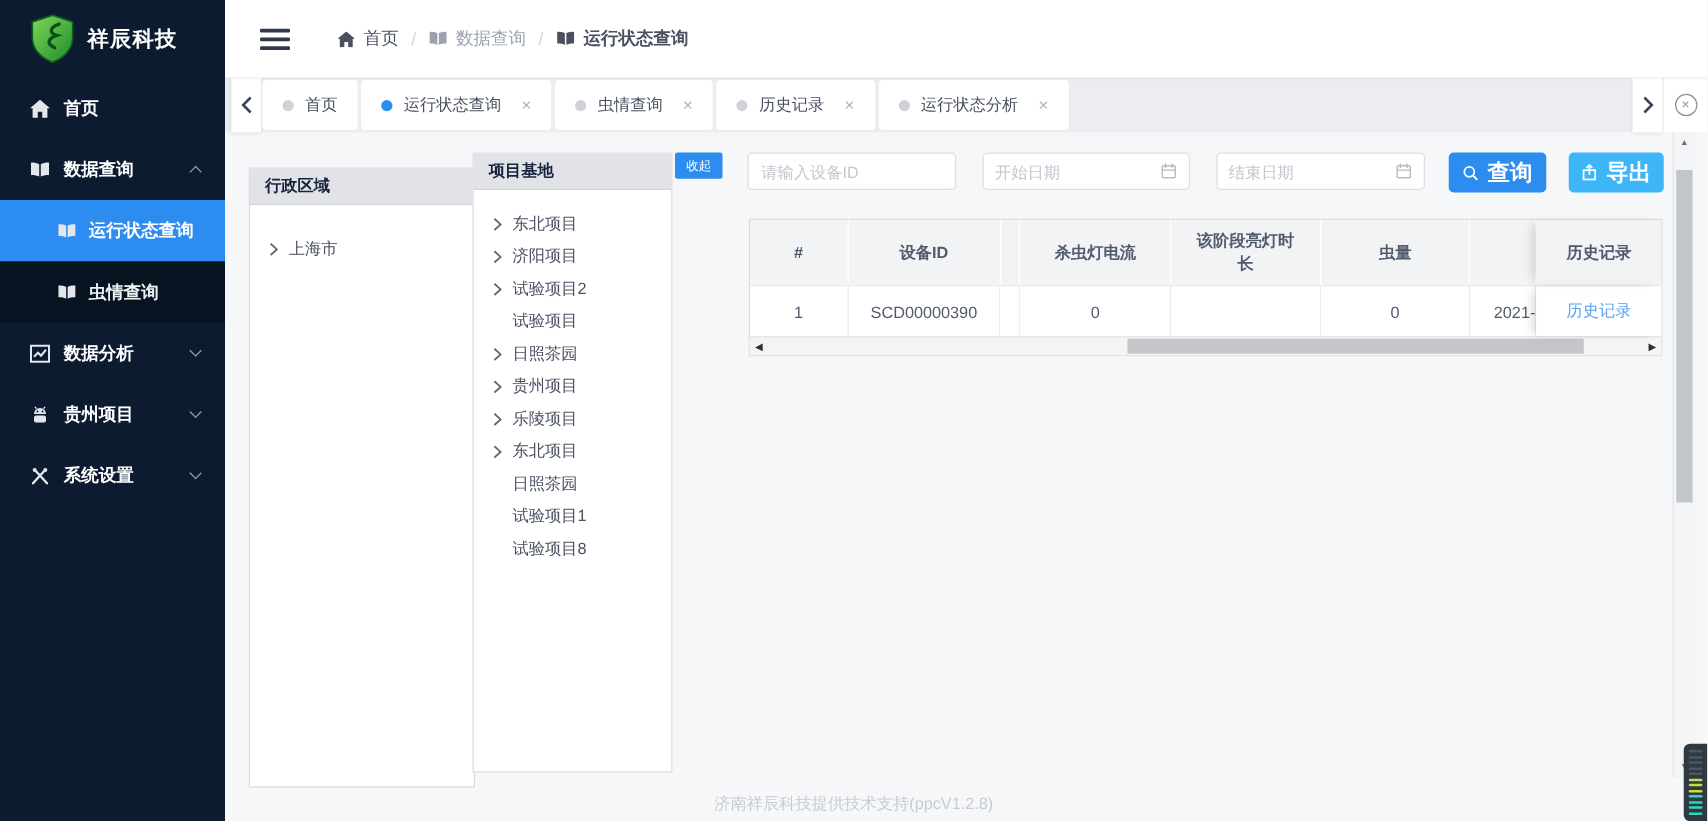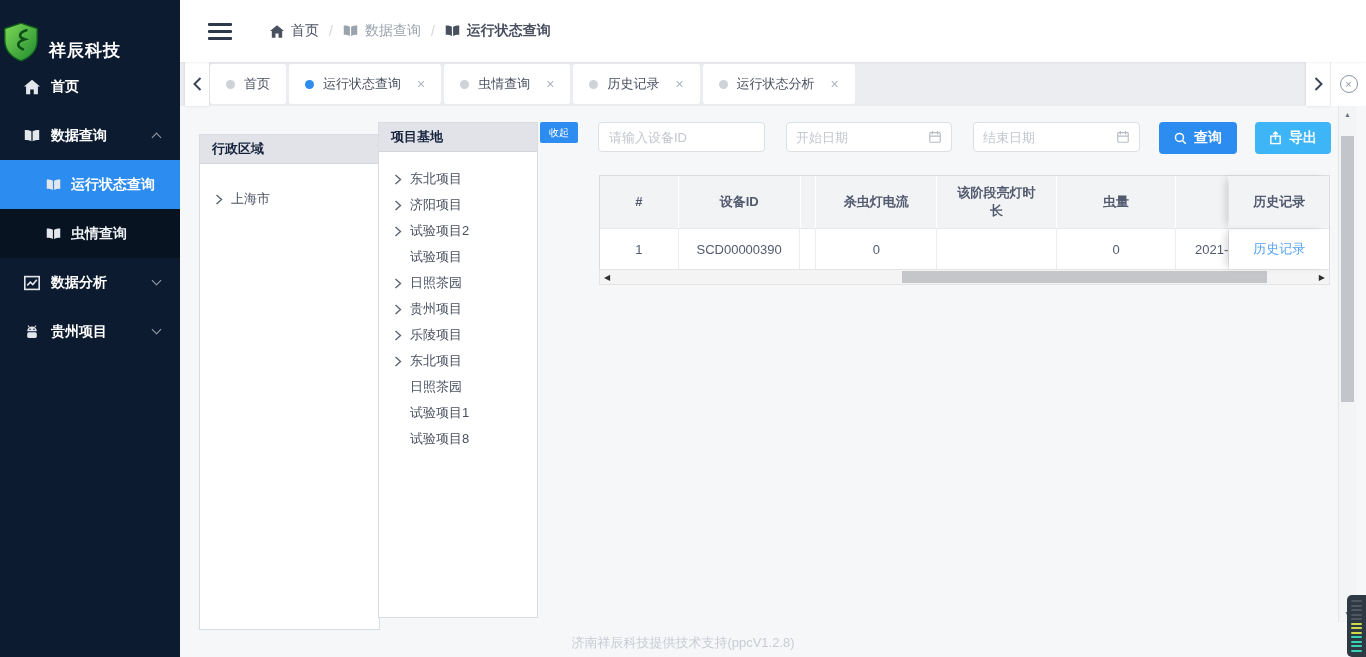--- a/index.html
+++ b/index.html
@@ -2,21 +2,21 @@
 <html><head>
 <meta charset="utf-8">
 <style>
   *{margin:0;padding:0;box-sizing:border-box}
   html,body{width:1366px;height:657px;overflow:hidden}
   .page{position:relative;width:1366px;height:657px;background:#f5f7f9;
         font-family:"Liberation Sans","DejaVu Sans",sans-serif;overflow:hidden}
 
   
   .sidebar{position:absolute;left:0;top:0;width:180px;height:657px;background:#0d1b30;z-index:5}
-  .logo-row{height:62px;display:flex;align-items:flex-end;padding-left:3px;gap:10px}
+  .logo-row{height:62px;display:flex;align-items:center;padding-left:24px;gap:10px}
   .shield{width:36px;height:40px;flex:none}
   .brand-t{color:#fff;font-size:17px;font-weight:700;letter-spacing:1px}
   .mi{height:49px;display:flex;align-items:center;padding:0 20px 0 24px;color:#fff;
       font-size:14px;font-weight:700;cursor:pointer;white-space:nowrap}
   .mi .mic{width:16px;height:16px;margin-right:11px;color:#e3e7ec;flex:none;display:flex;align-items:center}
   .mi .mic svg{width:100%;height:100%}
   .caret{width:7px;height:7px;border:solid #97a0ad;border-width:0 1.5px 1.5px 0;flex:none}
   .caret.down{transform:rotate(45deg);margin-top:-4px}
   .caret.up{transform:rotate(-135deg);margin-top:4px}
   .mi .caret{margin-left:auto}
@@ -81,21 +81,21 @@
          font-family:"Liberation Sans","DejaVu Sans",sans-serif}
   ::placeholder{color:#c3c7ce;opacity:1}
   .datebox{position:absolute;top:16px;height:30px;border:1px solid #dcdfe4;border-radius:4px;
            background:#fff;display:flex;align-items:center;padding:0 9px;gap:6px}
   .datebox input{border:0;outline:0;flex:1;min-width:0;font-size:13px;color:#495060;
            font-family:"Liberation Sans","DejaVu Sans",sans-serif}
   .calic{display:flex;color:#b7bcc4;flex:none}
   #dev{left:418px;width:167px}
   #d1{left:606px;width:166px}
   #d2{left:793px;width:167px}
-  .btn{position:absolute;top:16px;height:32px;border-radius:4px;color:#fff;font-size:14px;
+  .btn{position:absolute;top:16px;height:32px;border-radius:4px;color:#fff;font-size:18px;
        display:flex;align-items:center;justify-content:center;gap:7px;cursor:pointer;font-weight:600}
   #qbtn{left:979px;width:78px;background:#2d8cf0}
   #ebtn{left:1075px;width:76px;background:#3db5f6}
   .btn svg{flex:none}
 
   
   .table{position:absolute;left:419px;top:69px;width:731px;border:1px solid #d9dce1;background:#fff}
   .thead{display:flex;background:#f2f3f5}
   .th{display:flex;align-items:center;justify-content:center;text-align:center;font-weight:700;
       font-size:13px;color:#515a6e;height:52px;border-right:1px solid #fff;line-height:1.35;padding:0 18px}
@@ -207,20 +207,31 @@
               <circle cx="7.5" cy="5.5" r="1" fill="#0d1b30"></circle>
               <circle cx="12.5" cy="5.5" r="1" fill="#0d1b30"></circle>
               <path d="M5 1l1.4 1.6M15 1l-1.4 1.6" stroke="currentColor" stroke-width="1.4"></path>
               <rect x="4" y="9.4" width="12" height="7" rx="2"></rect>
             </svg>
         </span>
         <span>贵州项目</span>
         <span class="caret down"></span>
       </div>
 
+      <div class="mi">
+        <span class="mic">
+          <svg viewBox="0 0 20 18" fill="none" stroke="currentColor" stroke-width="2.4" stroke-linecap="round">
+              <path d="M3 16 14 4M17 16 6 4"></path>
+              <circle cx="15.3" cy="2.8" r="2" fill="currentColor" stroke="none"></circle>
+              <circle cx="4.7" cy="2.8" r="2" fill="currentColor" stroke="none"></circle>
+            </svg>
+        </span>
+        <span>系统设置</span>
+        <span class="caret down"></span>
+      </div>
     </nav>
   </aside>
 
   <header class="navbar">
     <div class="burger">
       <span></span>
         <span></span>
         <span></span>
     </div>
     <div class="crumbs">

